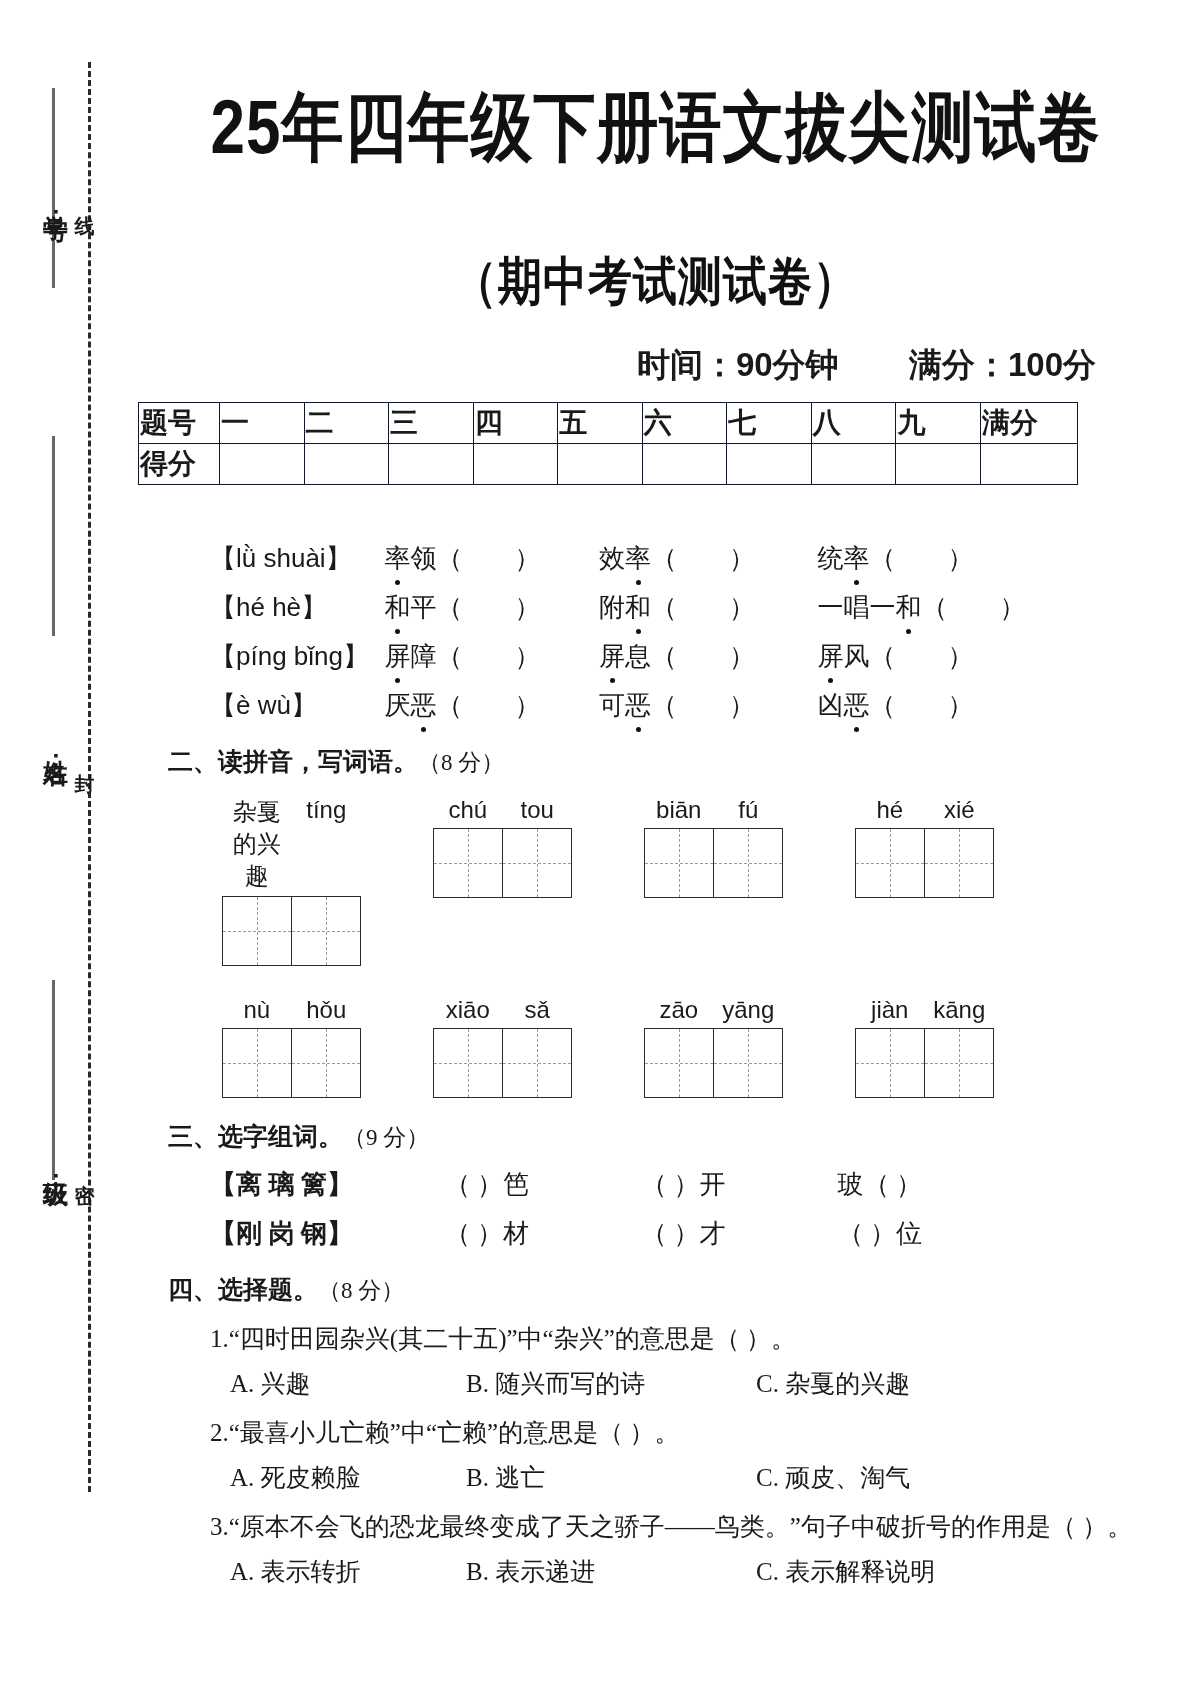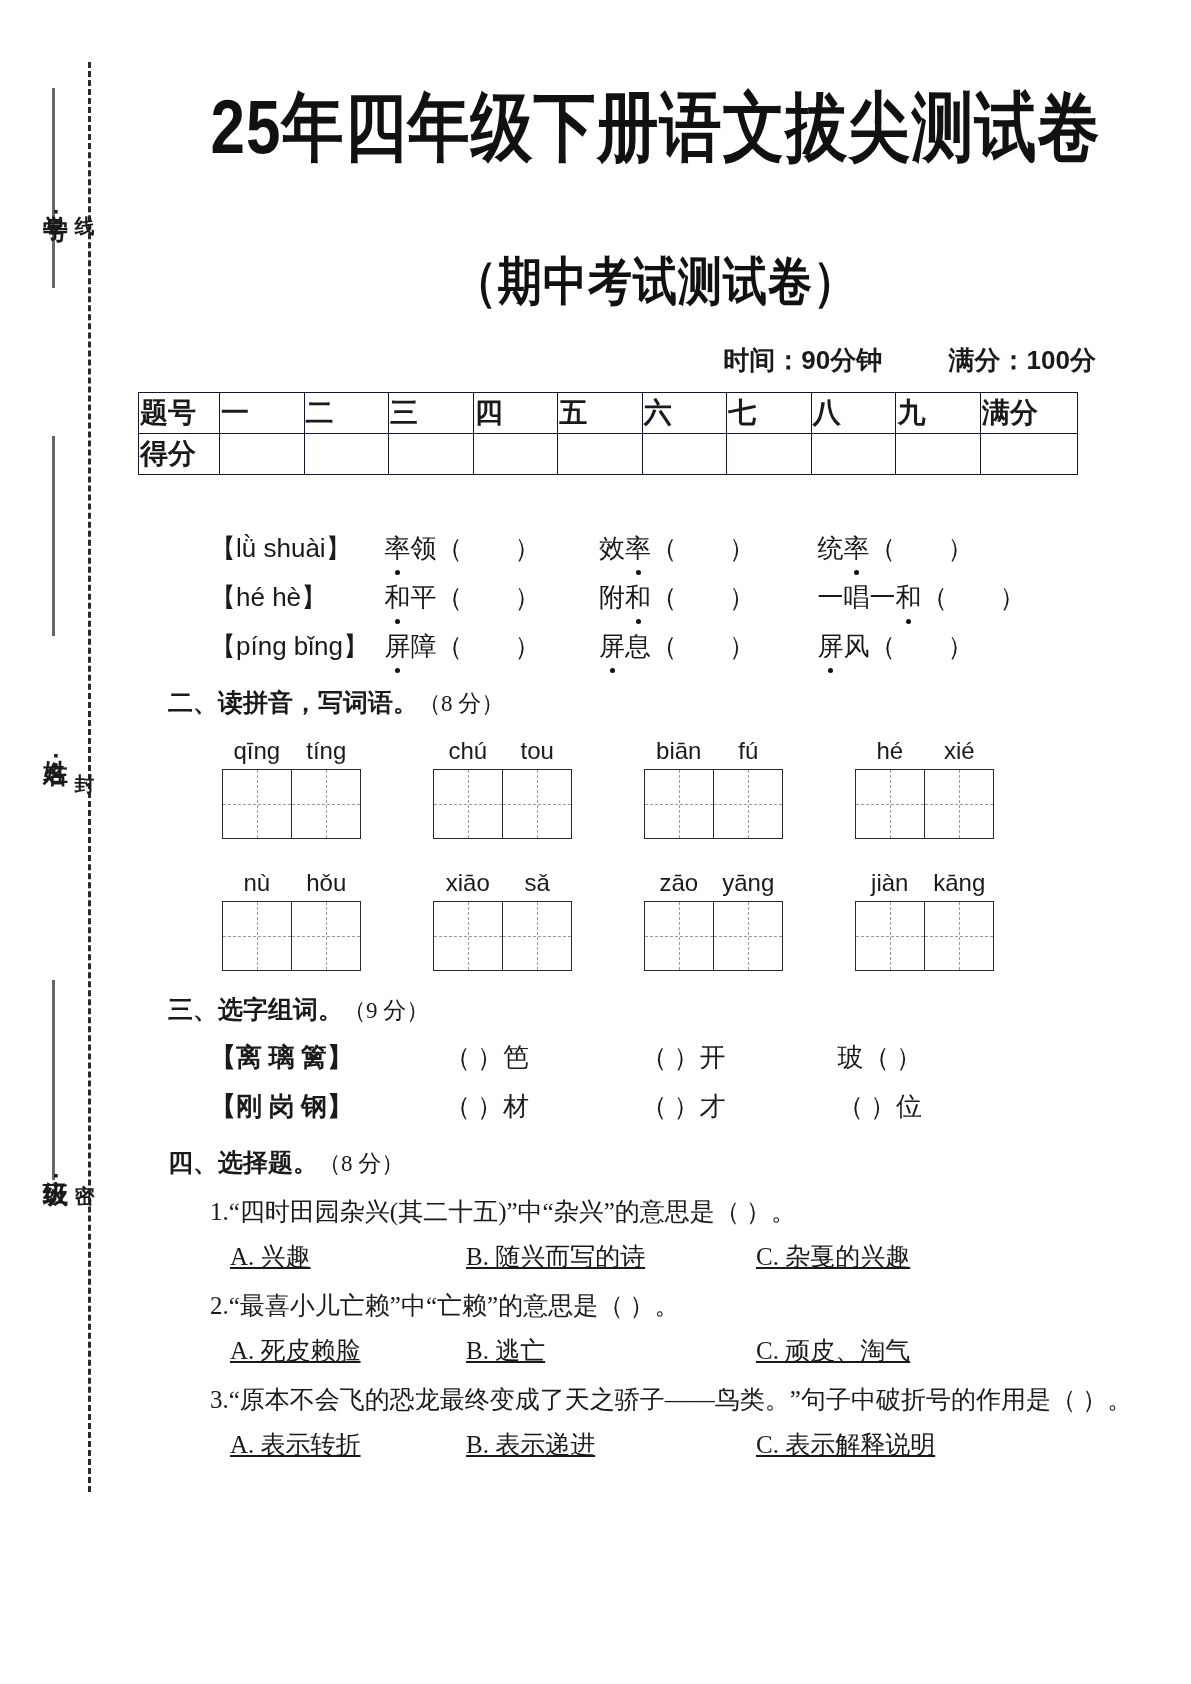--- a/index.html
+++ b/index.html
@@ -28,21 +28,21 @@
     font-weight:bold;font-size:62px;letter-spacing:1px;
     transform:scaleY(1.22);transform-origin:center top;color:#111;
   }
   h2.subtitle{
     margin:0;padding:86px 0 0 0;text-align:center;
     font-family:"Liberation Sans","DejaVu Sans",sans-serif;
     font-weight:bold;font-size:44px;letter-spacing:1px;
     transform:scaleY(1.18);transform-origin:center top;color:#111;
   }
   .meta{
-    margin:52px 95px 0 0;text-align:right;font-size:26px;
+    margin:52px 95px 0 0;text-align:right;font-size:33px;
     font-family:"Liberation Sans","DejaVu Sans",sans-serif;font-weight:bold;
   }
   .meta span{display:inline-block;}
   .meta .gap{width:52px;}
 
   table.score{
     border-collapse:collapse;margin:14px 0 0 18px;width:940px;
     font-family:"Liberation Sans","DejaVu Sans",sans-serif;font-weight:bold;
   }
   table.score td{
@@ -85,21 +85,21 @@
   }
   .cell + .cell{border-left:none;}
   .cell::before{content:"";position:absolute;left:50%;top:0;height:100%;
                 border-left:1px dashed #9a9a9a;}
   .cell::after{content:"";position:absolute;top:50%;left:0;width:100%;
                border-top:1px dashed #9a9a9a;}
 
   
   .q{margin:16px 0 0 42px;font-size:25px;}
   .opts{margin:12px 0 0 62px;font-size:25px;display:flex;}
-  .opts .o{display:inline-block;text-decoration:underline;}
+  .opts .o{display:inline-block;}
   .o1{width:236px;}
   .o2{width:290px;}
   .o3{width:auto;}
   .sel3 .o1{width:236px;}
   .sel3 .o2{width:290px;}
 </style>
 </head>
 <body>
 
 <div id="seal-margin">
@@ -176,31 +176,37 @@
       <span class="item">一唱一<span class="dotchar">和</span><span class="paren">（　　）</span></span>
     </div>
 
     <div class="row">
       <span class="brk"><span class="py">【píng  bǐng】</span></span>
       <span class="item" style="width:208px;display:inline-block;font-family:Liberation Mono, monospace;"><span class="dotchar">屏</span>障<span class="paren">（　　）</span></span>
       <span class="item" style="width:212px;display:inline-block;"><span class="dotchar">屏</span>息<span class="paren">（　　）</span></span>
       <span class="item"><span class="dotchar">屏</span>风<span class="paren">（　　）</span></span>
     </div>
 
+    <div class="row">
+      <span class="brk"><span class="py">【è  wù】</span></span>
+      <span class="item" style="width:208px;display:inline-block;">厌<span class="dotchar">恶</span><span class="paren">（　　）</span></span>
+      <span class="item" style="width:212px;display:inline-block;">可<span class="dotchar">恶</span><span class="paren">（　　）</span></span>
+      <span class="item">凶<span class="dotchar">恶</span><span class="paren">（　　）</span></span>
+    </div>
   </div>
 
   <div class="sec">
     <div class="sec-title">
       <span>二、读拼音，写词语。</span><span class="pts">（8 分）</span>
     </div>
 
     <div class="grid-row">
       <div class="grid-unit" style="margin-right:72px;">
         <div class="pylabel">
-          <span>qīng</span>
+          <span>杂戛的兴趣</span>
           <span>tíng</span>
         </div>
         <div class="boxes">
             <div class="cell"></div>
             <div class="cell"></div>
           </div>
       </div>
       <div class="grid-unit" style="margin-right:72px;">
         <div class="pylabel">
           <span>chú</span>

